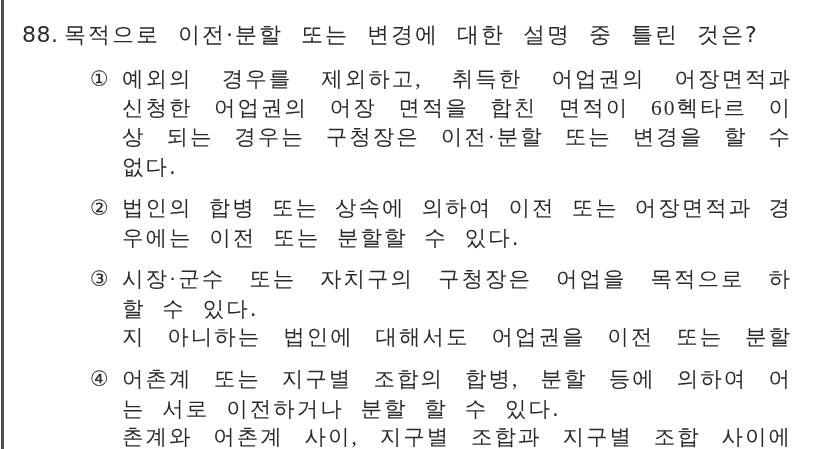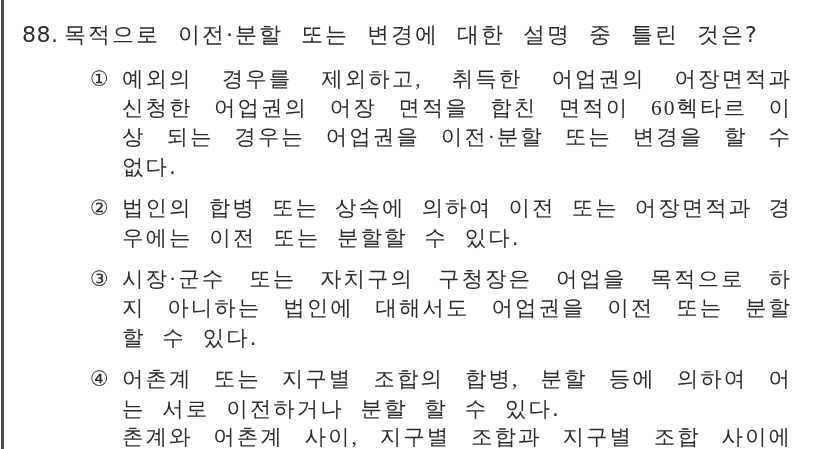--- a/index.html
+++ b/index.html
@@ -87,39 +87,39 @@
     <span class="qtitle">목적으로 이전·분할 또는 변경에 대한 설명 중 틀린 것은?</span>
   </div>
 
   <div class="options">
 
     <div class="option">
       <span class="marker">①</span>
       <div class="lines">
         <div class="line just">예외의 경우를 제외하고, 취득한 어업권의 어장면적과</div>
         <div class="line just">신청한 어업권의 어장 면적을 합친 면적이 60헥타르 이</div>
-        <div class="line just">상 되는 경우는 어업권을 이전·분할 또는 변경을 할 수</div>
+        <div class="line just">상 되는 경우는 구청장은 이전·분할 또는 변경을 할 수</div>
         <div class="line">없다.</div>
       </div>
     </div>
 
     <div class="option">
       <span class="marker">②</span>
       <div class="lines">
         <div class="line just">법인의 합병 또는 상속에 의하여 이전 또는 어장면적과 경</div>
         <div class="line">우에는 이전 또는 분할할 수 있다.</div>
       </div>
     </div>
 
     <div class="option">
       <span class="marker">③</span>
       <div class="lines">
         <div class="line just">시장·군수 또는 자치구의 구청장은 어업을 목적으로 하</div>
+        <div class="line">할 수 있다.</div>
         <div class="line just">지 아니하는 법인에 대해서도 어업권을 이전 또는 분할</div>
-        <div class="line">할 수 있다.</div>
       </div>
     </div>
 
     <div class="option">
       <span class="marker">④</span>
       <div class="lines">
         <div class="line just">어촌계 또는 지구별 조합의 합병, 분할 등에 의하여 어</div>
         <div class="line">는 서로 이전하거나 분할 할 수 있다.</div>
         <div class="line just">촌계와 어촌계 사이, 지구별 조합과 지구별 조합 사이에</div>
       </div>

